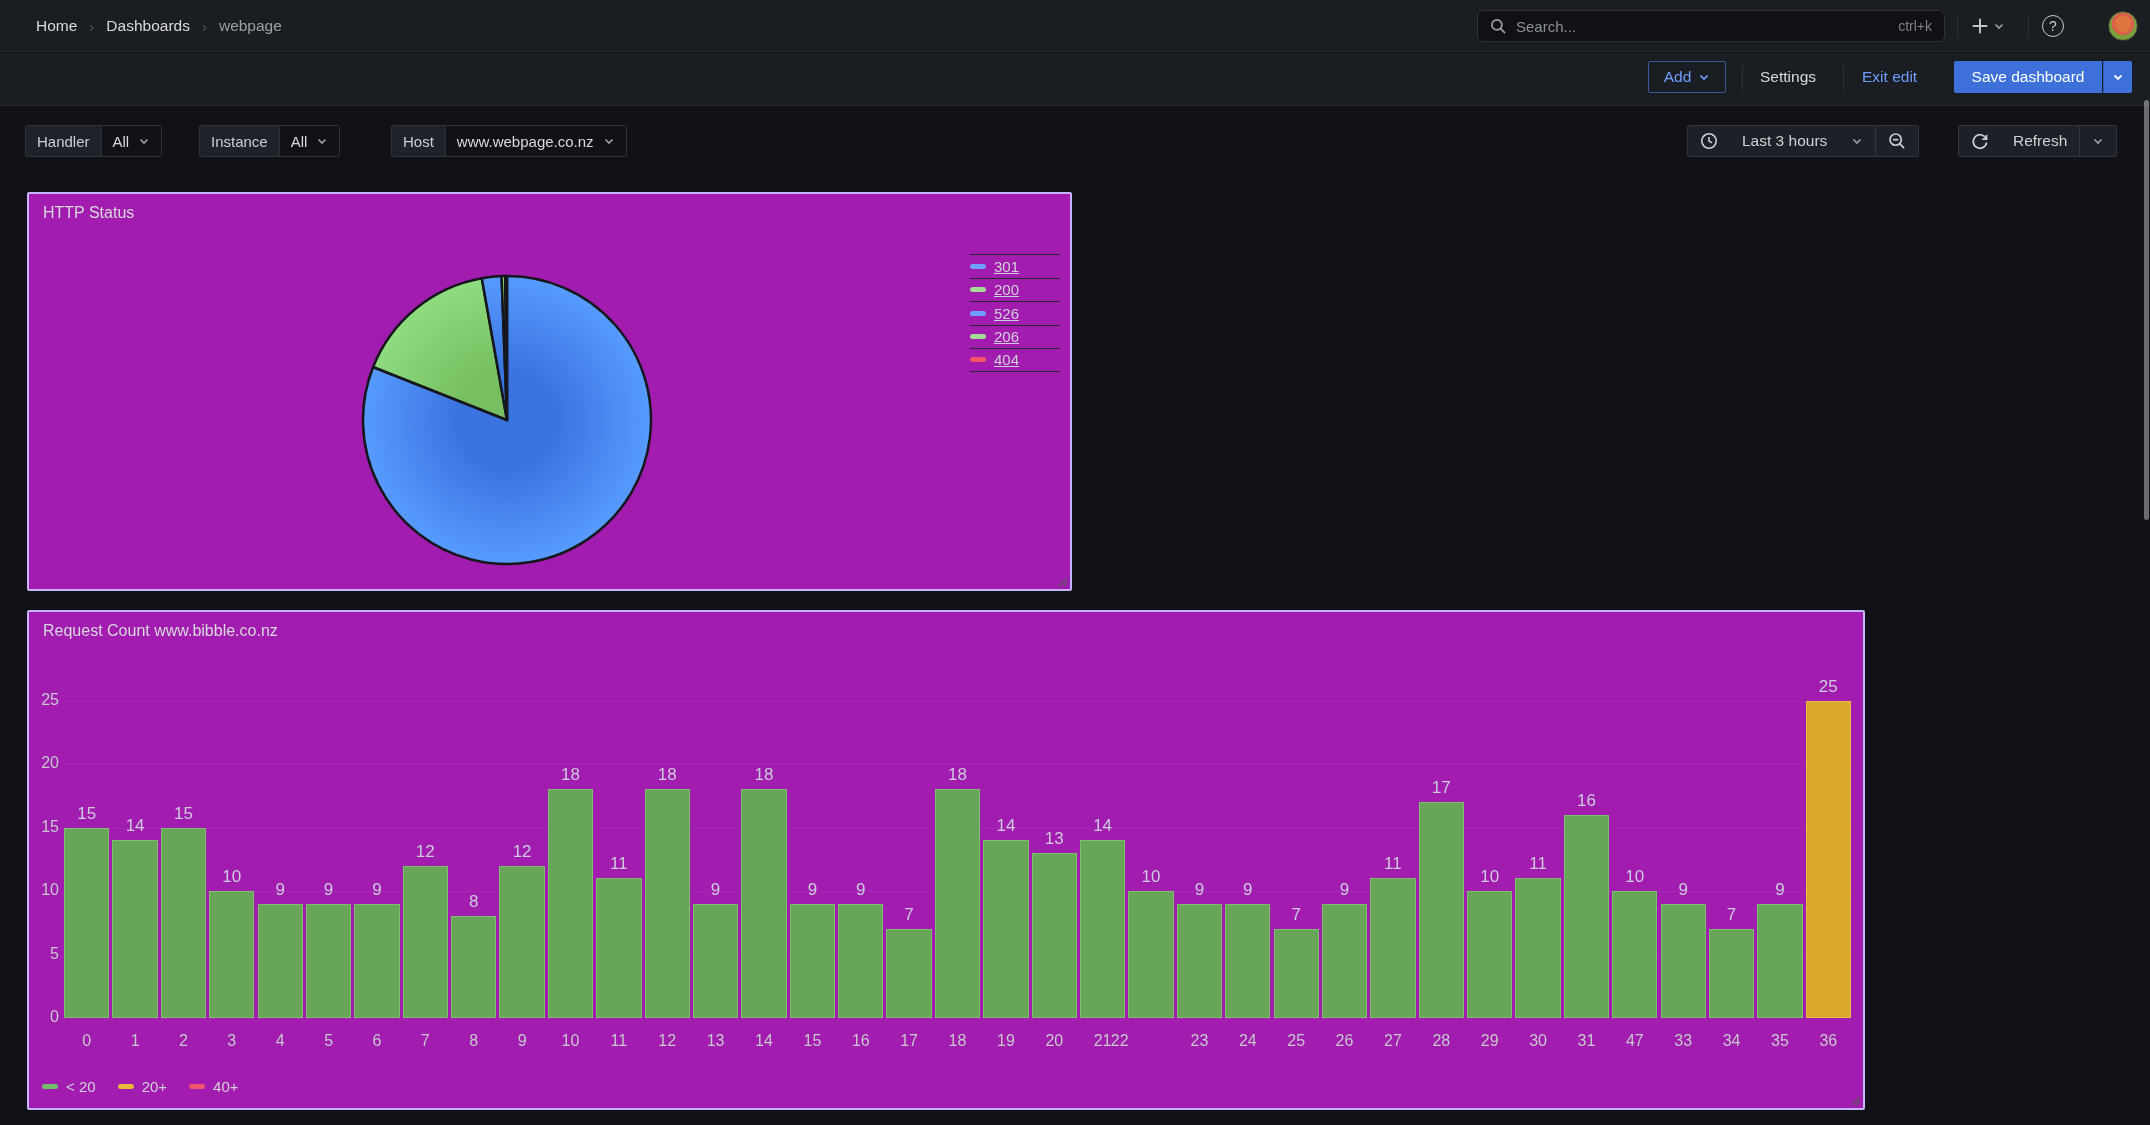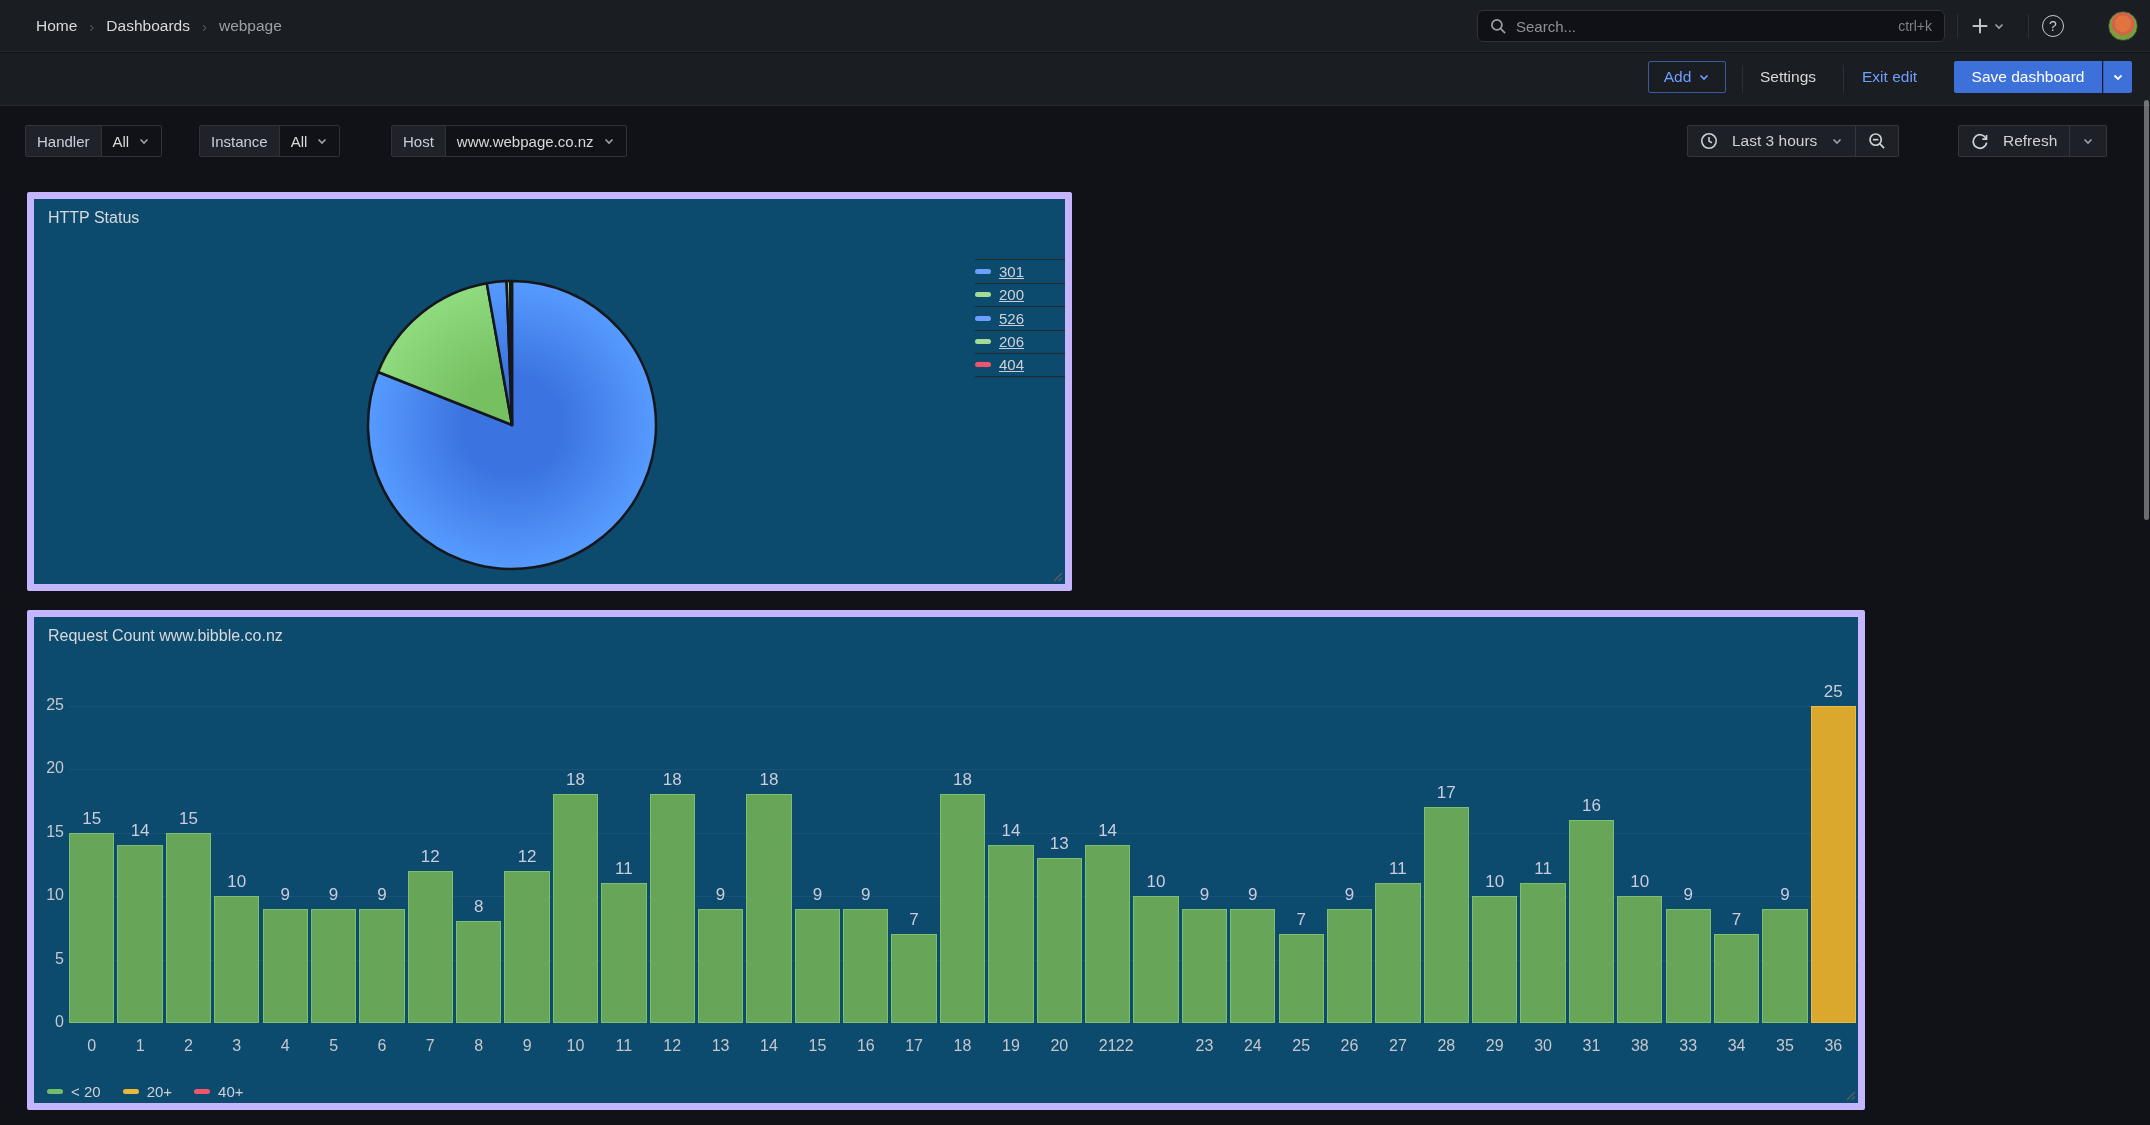--- a/index.html
+++ b/index.html
@@ -28,25 +28,25 @@
   .btn-text { position:absolute; top:8px; height:32px; display:flex; align-items:center; font-size:15.5px; cursor:pointer; color:#D8D9DD; }
   .btn-text.blue { color:#6E9FFF; }
   .btn-primary { position:absolute; top:8px; height:32px; background:#3D71D9; color:#FFFFFF; font-size:15.5px; display:flex; align-items:center; justify-content:center; border-radius:2px 0 0 2px; cursor:pointer; }
   .btn-primary-caret { position:absolute; top:8px; height:32px; width:29px; background:#3D71D9; border-left:1px solid #2E5BBF; border-radius:0 2px 2px 0; display:flex; align-items:center; justify-content:center; color:#fff; cursor:pointer; }
 
   
   .ctrl-group { position:absolute; top:125px; height:32px; display:flex; border:1px solid #2F3237; border-radius:2px; font-size:15px; }
   .ctrl-label { background:#1F2228; color:#CCCCDC; display:flex; align-items:center; padding:0 11px; border-right:1px solid #2F3237; }
   .ctrl-value { display:flex; align-items:center; gap:9px; padding:0 11px; color:#D8D9DD; cursor:pointer; }
   .tp-group { position:absolute; top:125px; height:32px; display:flex; border:1px solid #33363C; border-radius:2px; background:#1D2026; color:#D0D1D6; font-size:15.5px; }
-  .tp-seg { display:flex; align-items:center; gap:14px; padding:12px 12px; cursor:pointer; }
+  .tp-seg { display:flex; align-items:center; gap:24px; padding:12px 12px; cursor:pointer; }
   .tp-sep { width:1px; background:#33363C; }
 
   
-  .panel { position:absolute; background:#0c4a6e; border:7px solid #c4b5fd; border-radius:2px; }
+  .panel { position:absolute; background:#a21caf; border:2px solid #c4b5fd; border-radius:2px; }
   .panel-title { position:absolute; left:14px; top:10px; font-size:16px; color:#D8D9DD; }
   .grip { position:absolute; right:2px; bottom:2px; width:12px; height:12px; cursor:nwse-resize; }
 
   
   .pie-legend { position:absolute; left:941px; top:60px; width:90px;text-decoration:underline; }
   .pleg-row { height:23.5px; display:flex; align-items:center; gap:8px; border-top:1px solid #25282C; cursor:pointer; }
   .pleg-row:last-child { border-bottom:1px solid #25282C; }
   .pill { width:16px; height:5px; border-radius:2.5px; flex:none; }
   .pleg-label { font-size:15px; color:#D0D1D6; }
 
@@ -365,21 +365,21 @@
       <div class="bar-val" style="left: 1403px; width: 45.4px; top: 255px;">10</div>
       <div class="x-tick" style="left: 1403px; width: 45.4px; top: 420px;">29</div>
       <div class="bar" style="left: 1451.4px; width: 45.4px; bottom: 94px; height: 139.7px; background: rgb(103, 165, 89); border-color: rgb(124, 191, 108);"></div>
       <div class="bar-val" style="left: 1451.4px; width: 45.4px; top: 242.3px;">11</div>
       <div class="x-tick" style="left: 1451.4px; width: 45.4px; top: 420px;">30</div>
       <div class="bar" style="left: 1499.7px; width: 45.4px; bottom: 94px; height: 203.2px; background: rgb(103, 165, 89); border-color: rgb(124, 191, 108);"></div>
       <div class="bar-val" style="left: 1499.7px; width: 45.4px; top: 178.8px;">16</div>
       <div class="x-tick" style="left: 1499.7px; width: 45.4px; top: 420px;">31</div>
       <div class="bar" style="left: 1548.1px; width: 45.4px; bottom: 94px; height: 127px; background: rgb(103, 165, 89); border-color: rgb(124, 191, 108);"></div>
       <div class="bar-val" style="left: 1548.1px; width: 45.4px; top: 255px;">10</div>
-      <div class="x-tick" style="left: 1548.1px; width: 45.4px; top: 420px;">38</div>
+      <div class="x-tick" style="left: 1548.1px; width: 45.4px; top: 420px;">47</div>
       <div class="bar" style="left: 1596.5px; width: 45.4px; bottom: 94px; height: 114.3px; background: rgb(103, 165, 89); border-color: rgb(124, 191, 108);"></div>
       <div class="bar-val" style="left: 1596.5px; width: 45.4px; top: 267.7px;">9</div>
       <div class="x-tick" style="left: 1596.5px; width: 45.4px; top: 420px;">33</div>
       <div class="bar" style="left: 1644.9px; width: 45.4px; bottom: 94px; height: 88.9px; background: rgb(103, 165, 89); border-color: rgb(124, 191, 108);"></div>
       <div class="bar-val" style="left: 1644.9px; width: 45.4px; top: 293.1px;">7</div>
       <div class="x-tick" style="left: 1644.9px; width: 45.4px; top: 420px;">34</div>
       <div class="bar" style="left: 1693.2px; width: 45.4px; bottom: 94px; height: 114.3px; background: rgb(103, 165, 89); border-color: rgb(124, 191, 108);"></div>
       <div class="bar-val" style="left: 1693.2px; width: 45.4px; top: 267.7px;">9</div>
       <div class="x-tick" style="left: 1693.2px; width: 45.4px; top: 420px;">35</div>
       <div class="bar" style="left: 1741.6px; width: 45.4px; bottom: 94px; height: 317.5px; background: rgb(217, 168, 44); border-color: rgb(234, 187, 63);"></div>

